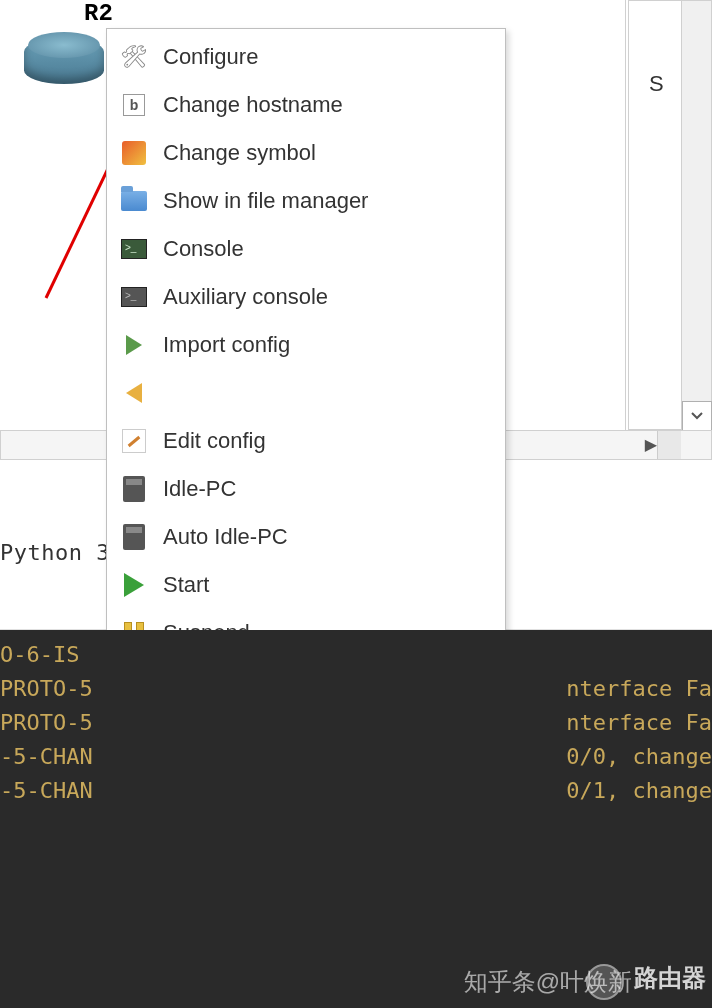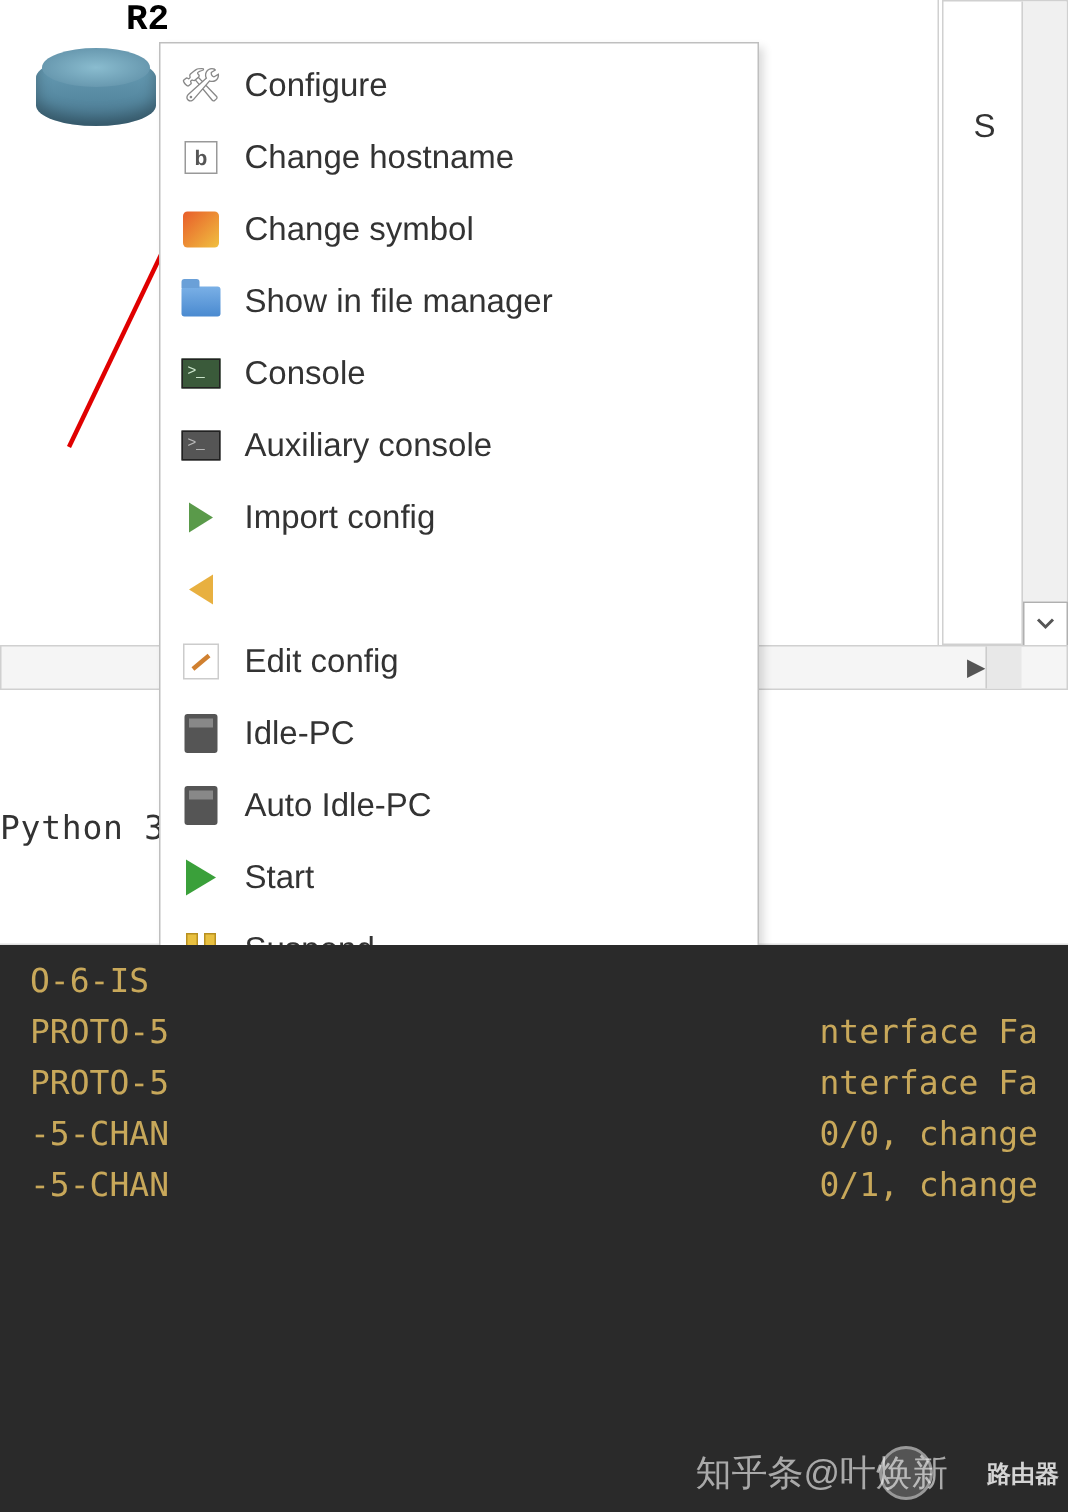--- a/index.html
+++ b/index.html
@@ -80,33 +80,33 @@
     }
     .menu-icon {
       width: 30px; height: 30px; margin-right: 14px;
       display: inline-flex; align-items: center; justify-content: center;
       flex-shrink: 0;
     }
     .menu-label { white-space: nowrap; }
     .terminal {
       position: absolute; top: 630px; left: 0; right: 0; bottom: 0;
       background: #2a2a2a; font-family: "Consolas", monospace;
-      font-size: 22px; color: #c8a85a; padding: 8px 20px; overflow: hidden;
+      font-size: 22px; color: #c8a85a; padding: 8px 0; overflow: hidden;
       line-height: 1.55;
     }
     .terminal .line { white-space: pre; display: flex; justify-content: space-between; }
     .terminal .lf { display: inline-block; }
     .terminal .rt { display: inline-block; text-align: center; }
     .watermark-1 {
       position: absolute; bottom: 10px; right: 80px;
       color: rgba(255,255,255,0.6); font-size: 24px;
     }
     .watermark-2 {
       position: absolute; bottom: 14px; right: 6px;
-      color: rgba(255,255,255,0.8); font-size: 16px; font-weight: bold; text-align: right;
+      color: rgba(255,255,255,0.8); font-size: 24px; font-weight: bold; text-align: right;
     }
     .wm-circle {
       position: absolute; bottom: 8px; right: 90px;
       width: 36px; height: 36px; border-radius: 50%;
       background: rgba(255,255,255,0.2); border: 2px solid rgba(255,255,255,0.4);
     }
     
     .i-wrench { color:#888; font-size:22px; }
     .i-box { width:22px; height:22px; background:#fff; border:1px solid #999; display:flex; align-items:center; justify-content:center; font-size:14px; color:#555; font-weight:bold; }
     .i-symbol { width:24px;height:24px; background: linear-gradient(135deg,#e85d2a,#f0c040); border-radius:3px; }

